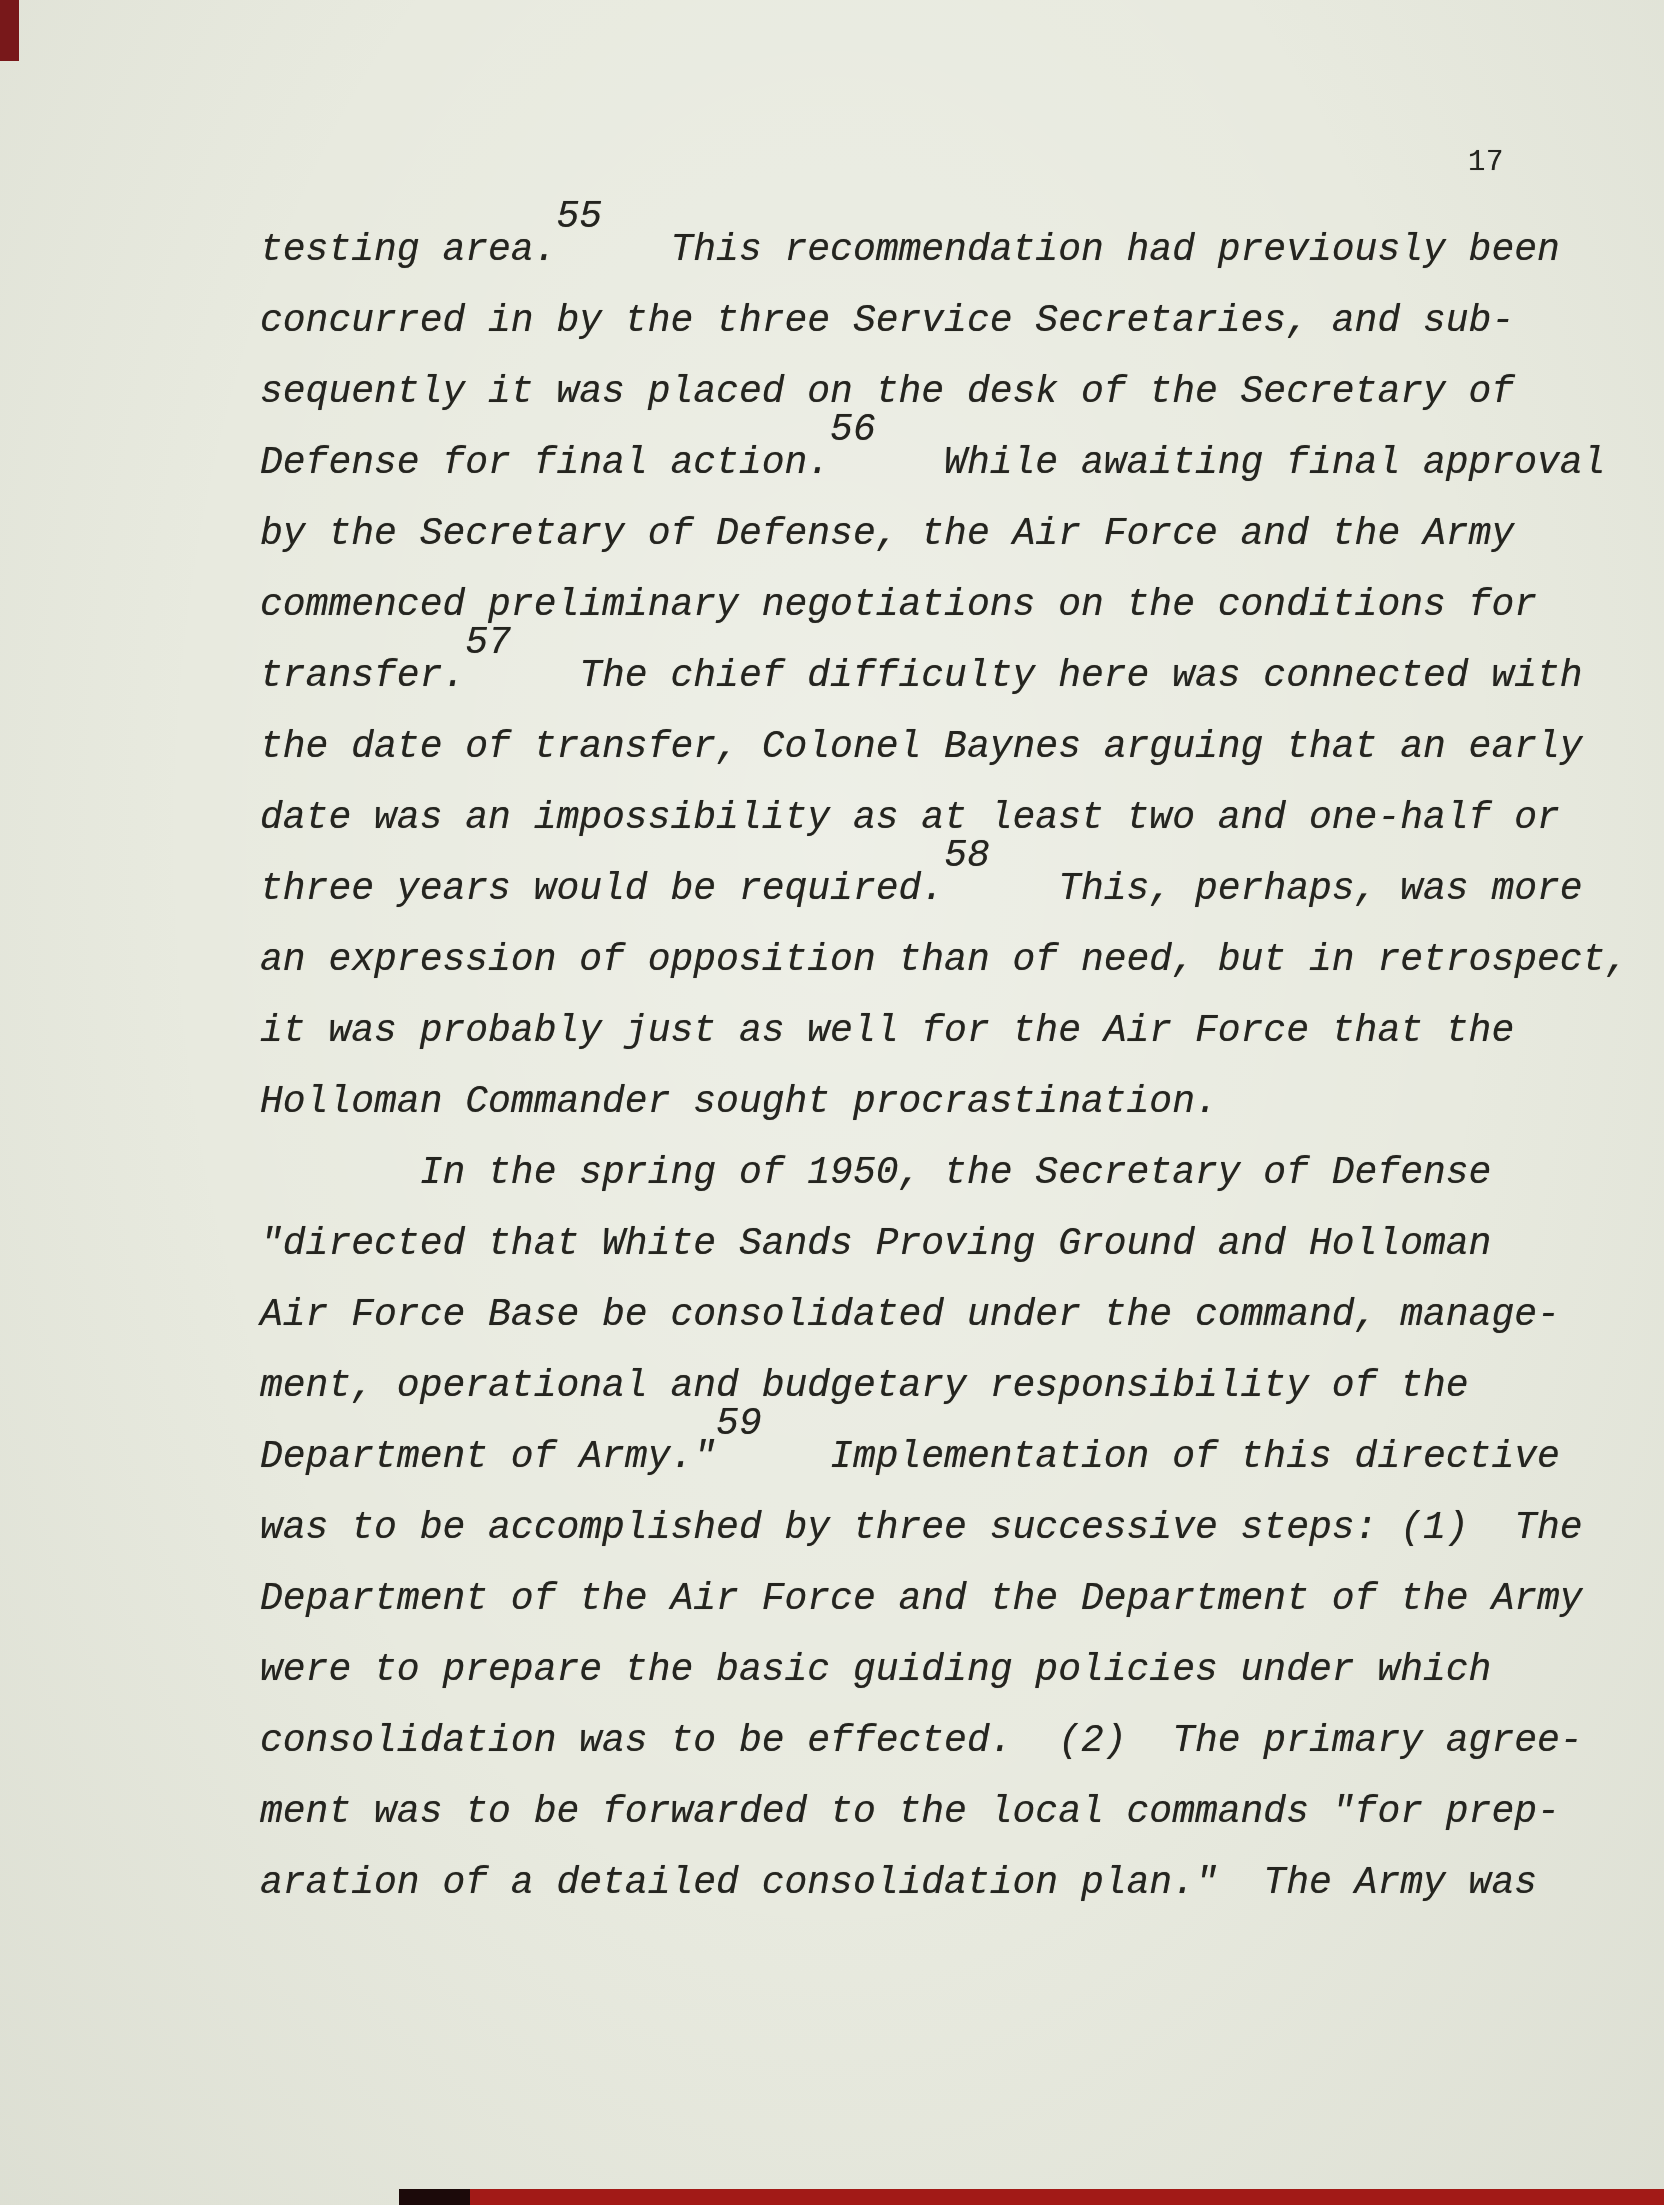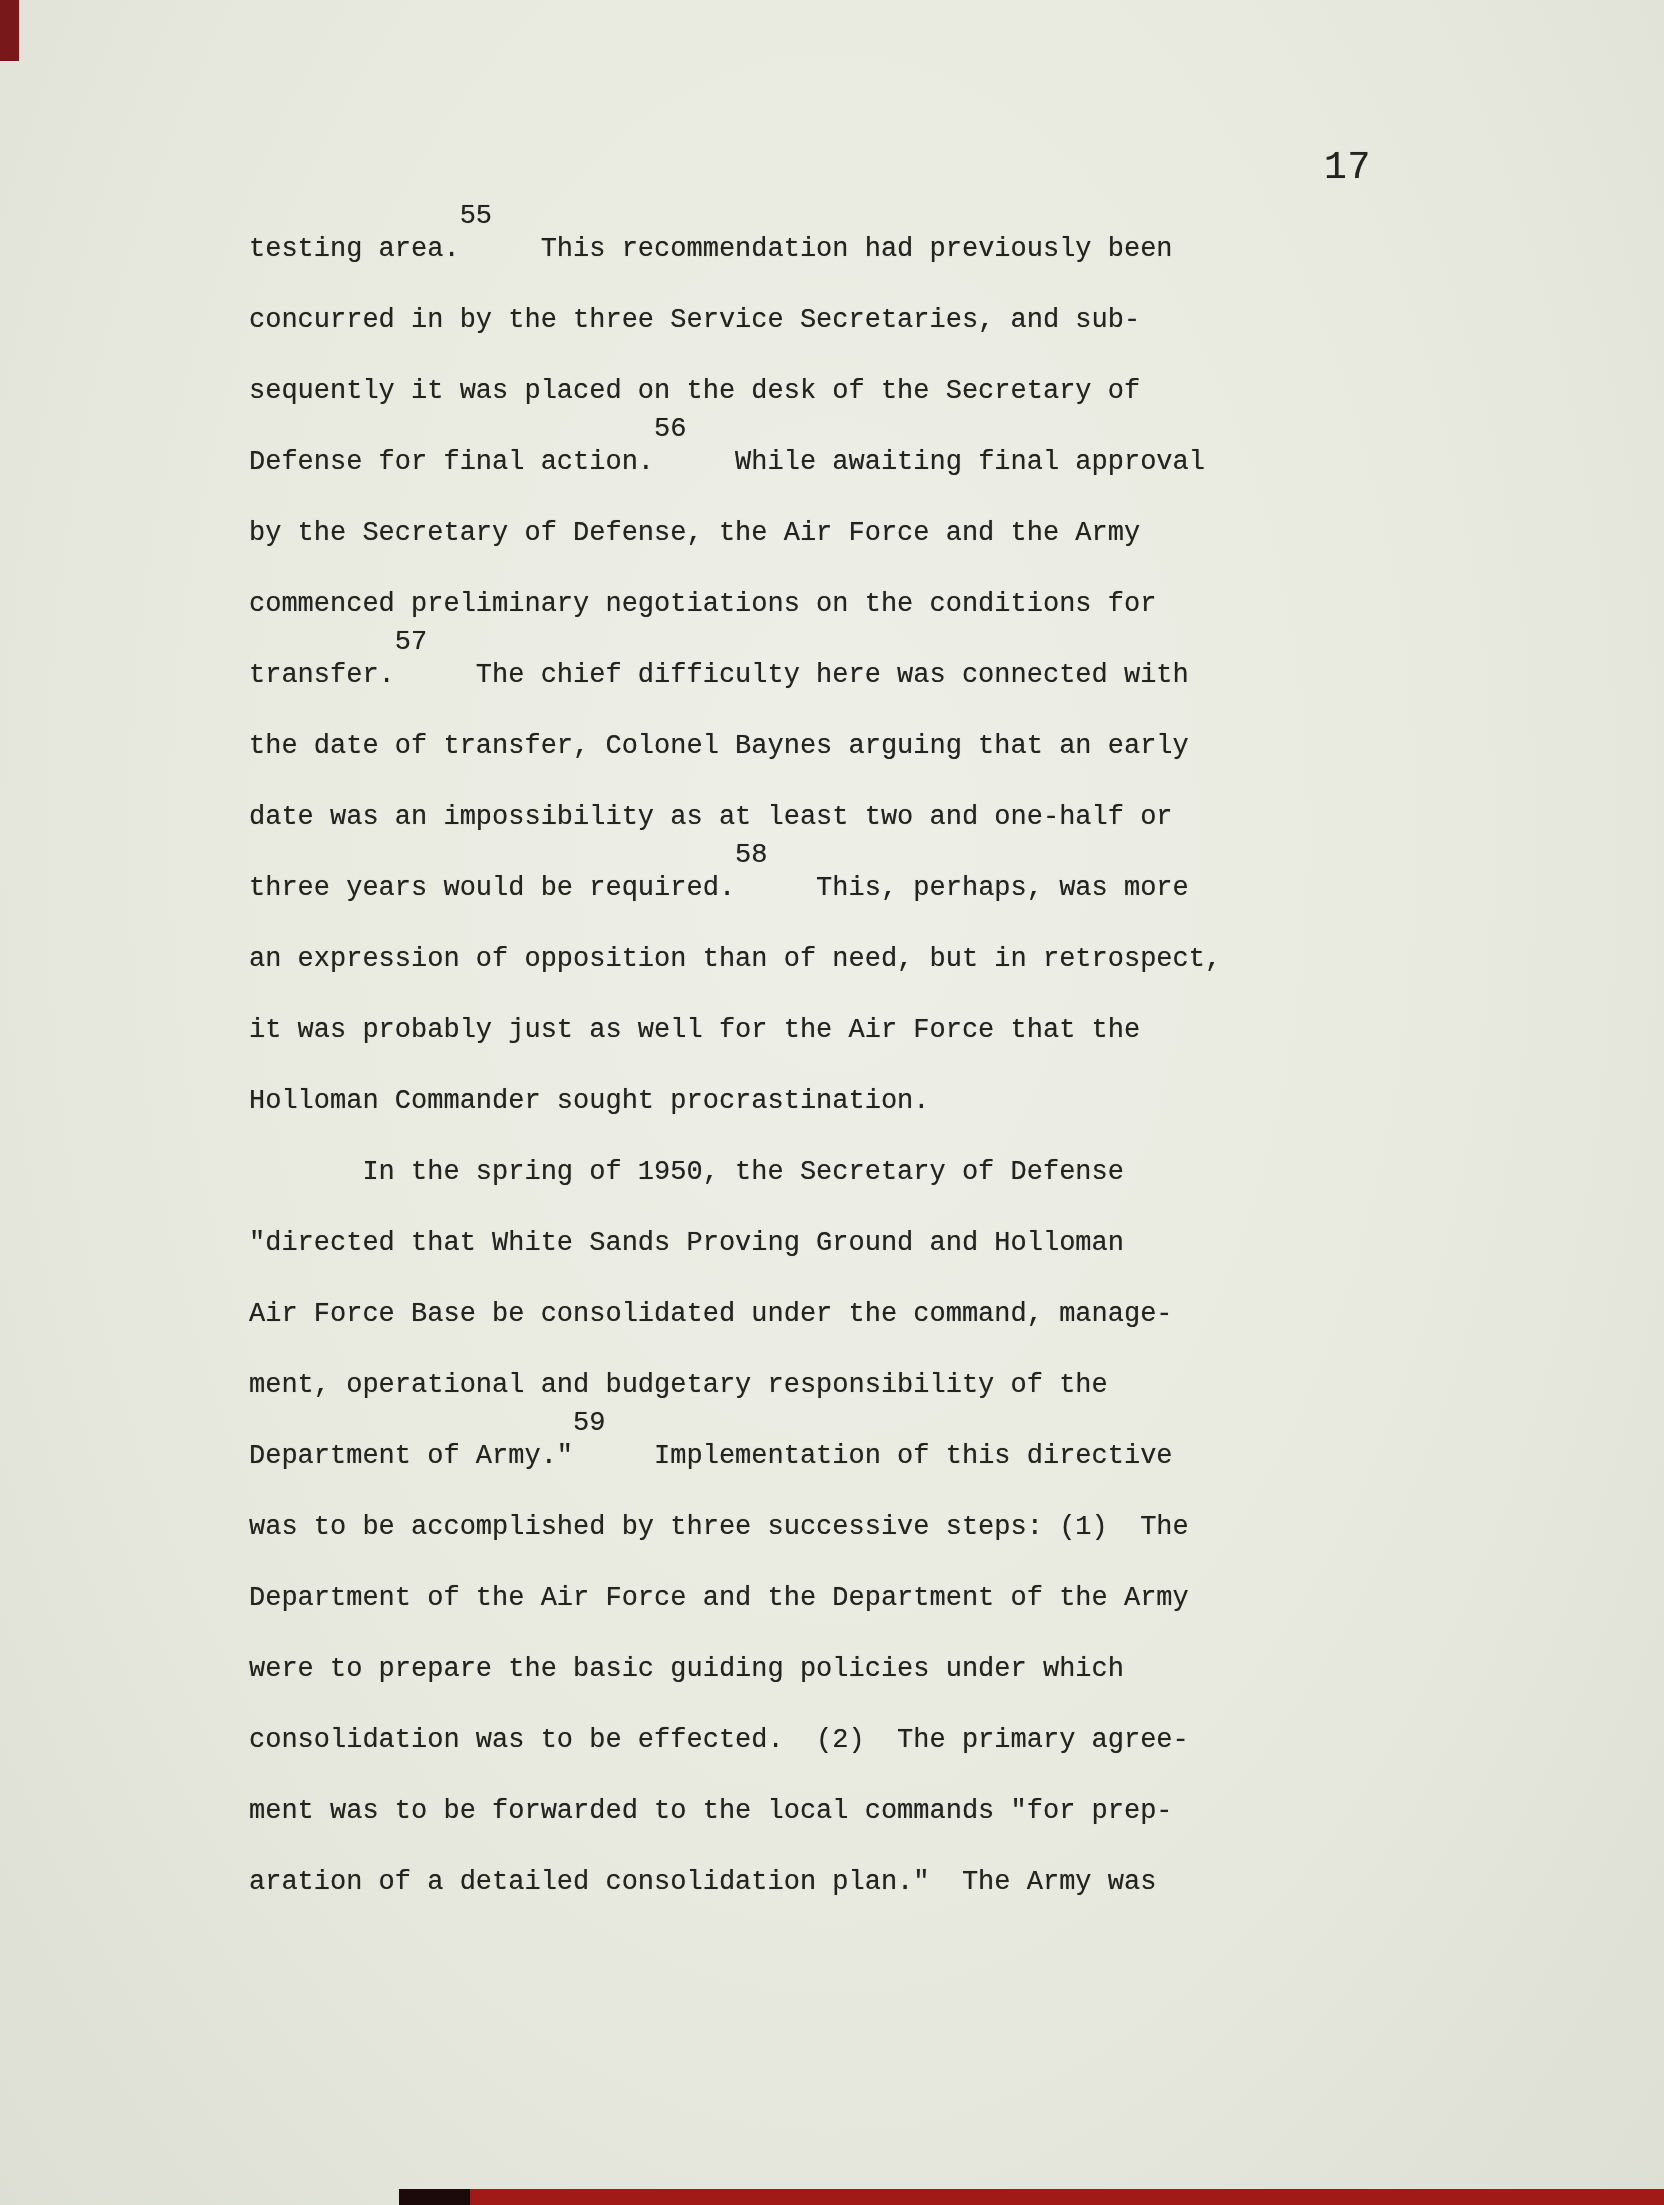--- a/index.html
+++ b/index.html
@@ -13,34 +13,35 @@
     background: var(--paper, #e8eadf);
     background-image: radial-gradient(ellipse at 50% 38%,
       rgba(255,255,255,0.25) 0%, rgba(255,255,255,0.0) 55%,
       rgba(120,125,105,0.10) 100%);
     overflow: hidden;
     font-family: "Liberation Mono", "DejaVu Sans Mono", monospace;
     color: var(--ink, #24241f);
   }
   .page-number {
     position: absolute;
-    left: 1324px;
+    left: 1468px;
     top: 146px;
-    font-size: 38px;
+    font-size: 29px;
     letter-spacing: 0.7px;
     text-shadow: 0 0 0.7px rgba(30,30,25,0.55);
   }
   .text-block {
     position: absolute;
-    left: 249px;
+    left: 260px;
     top: 214px;
-    font-size: 27px;
+    font-size: 38px;
     line-height: 71px;
     white-space: pre;
     text-shadow: 0 0 0.7px rgba(30,30,25,0.55);
+    font-style: italic;
   }
   .line {
     height: 71px;
   }
   .sup {
     position: relative;
     top: -33px;
   }
   .artifact-top-left {
     position: absolute;

